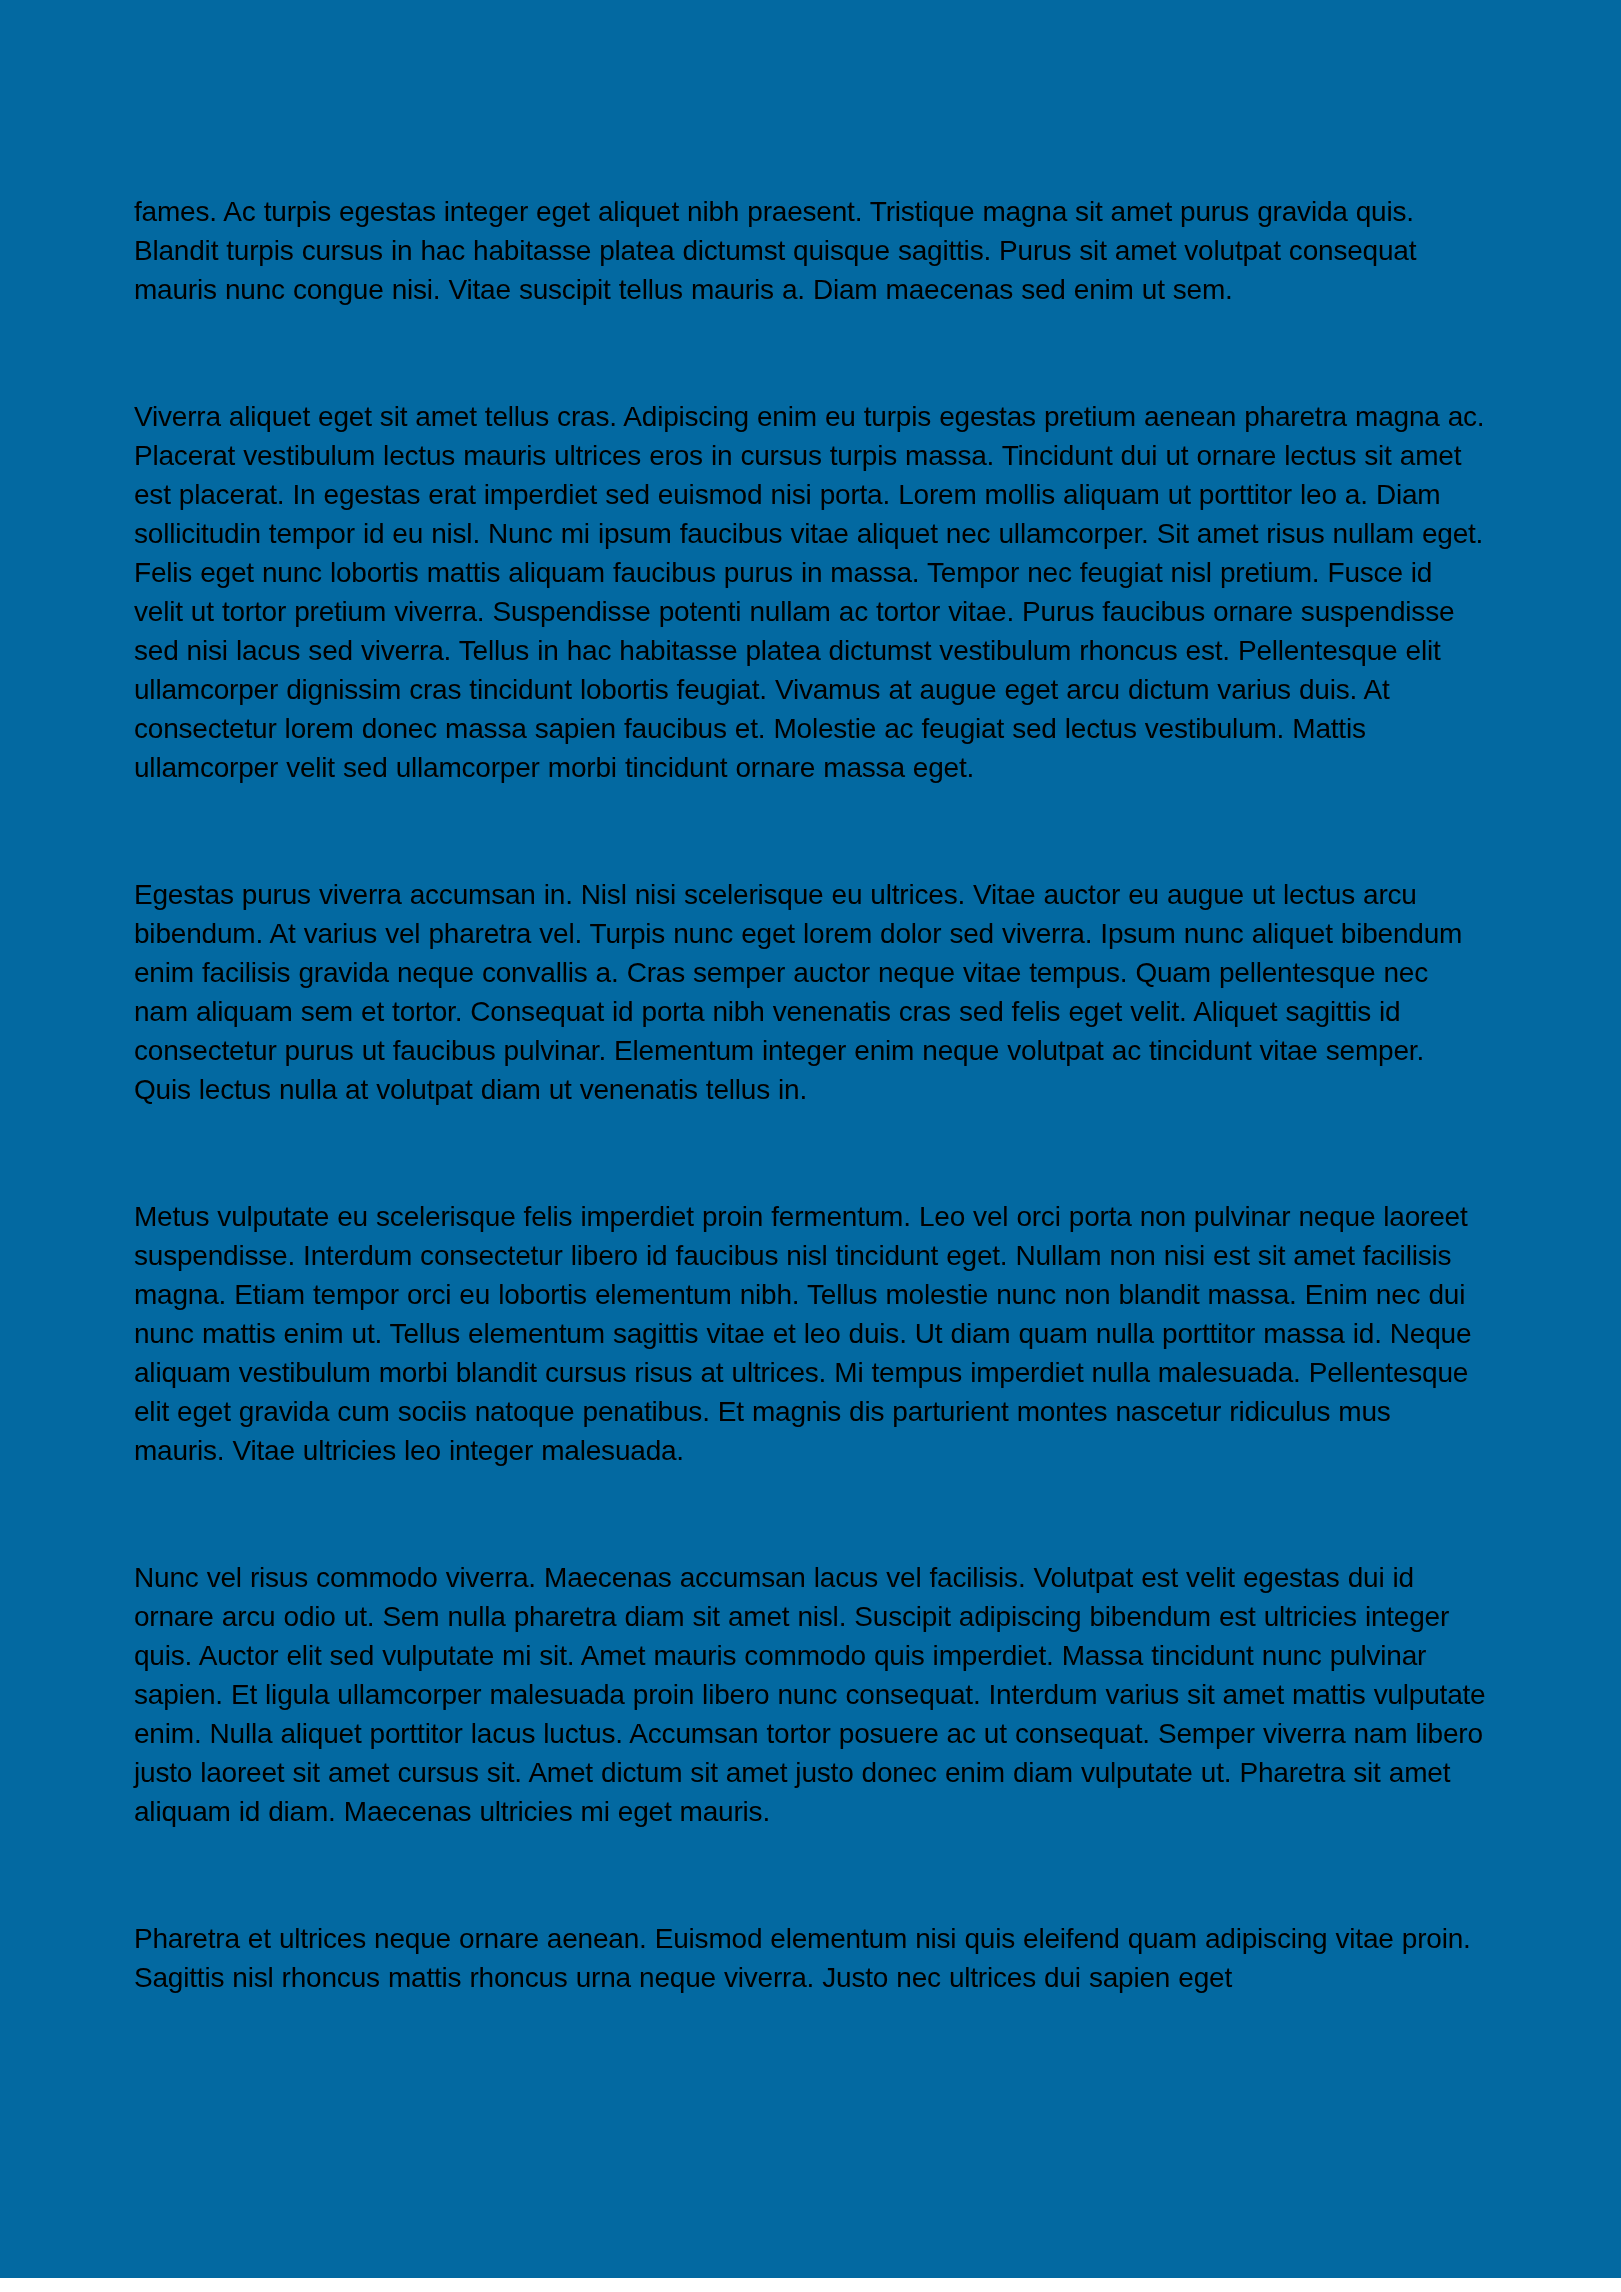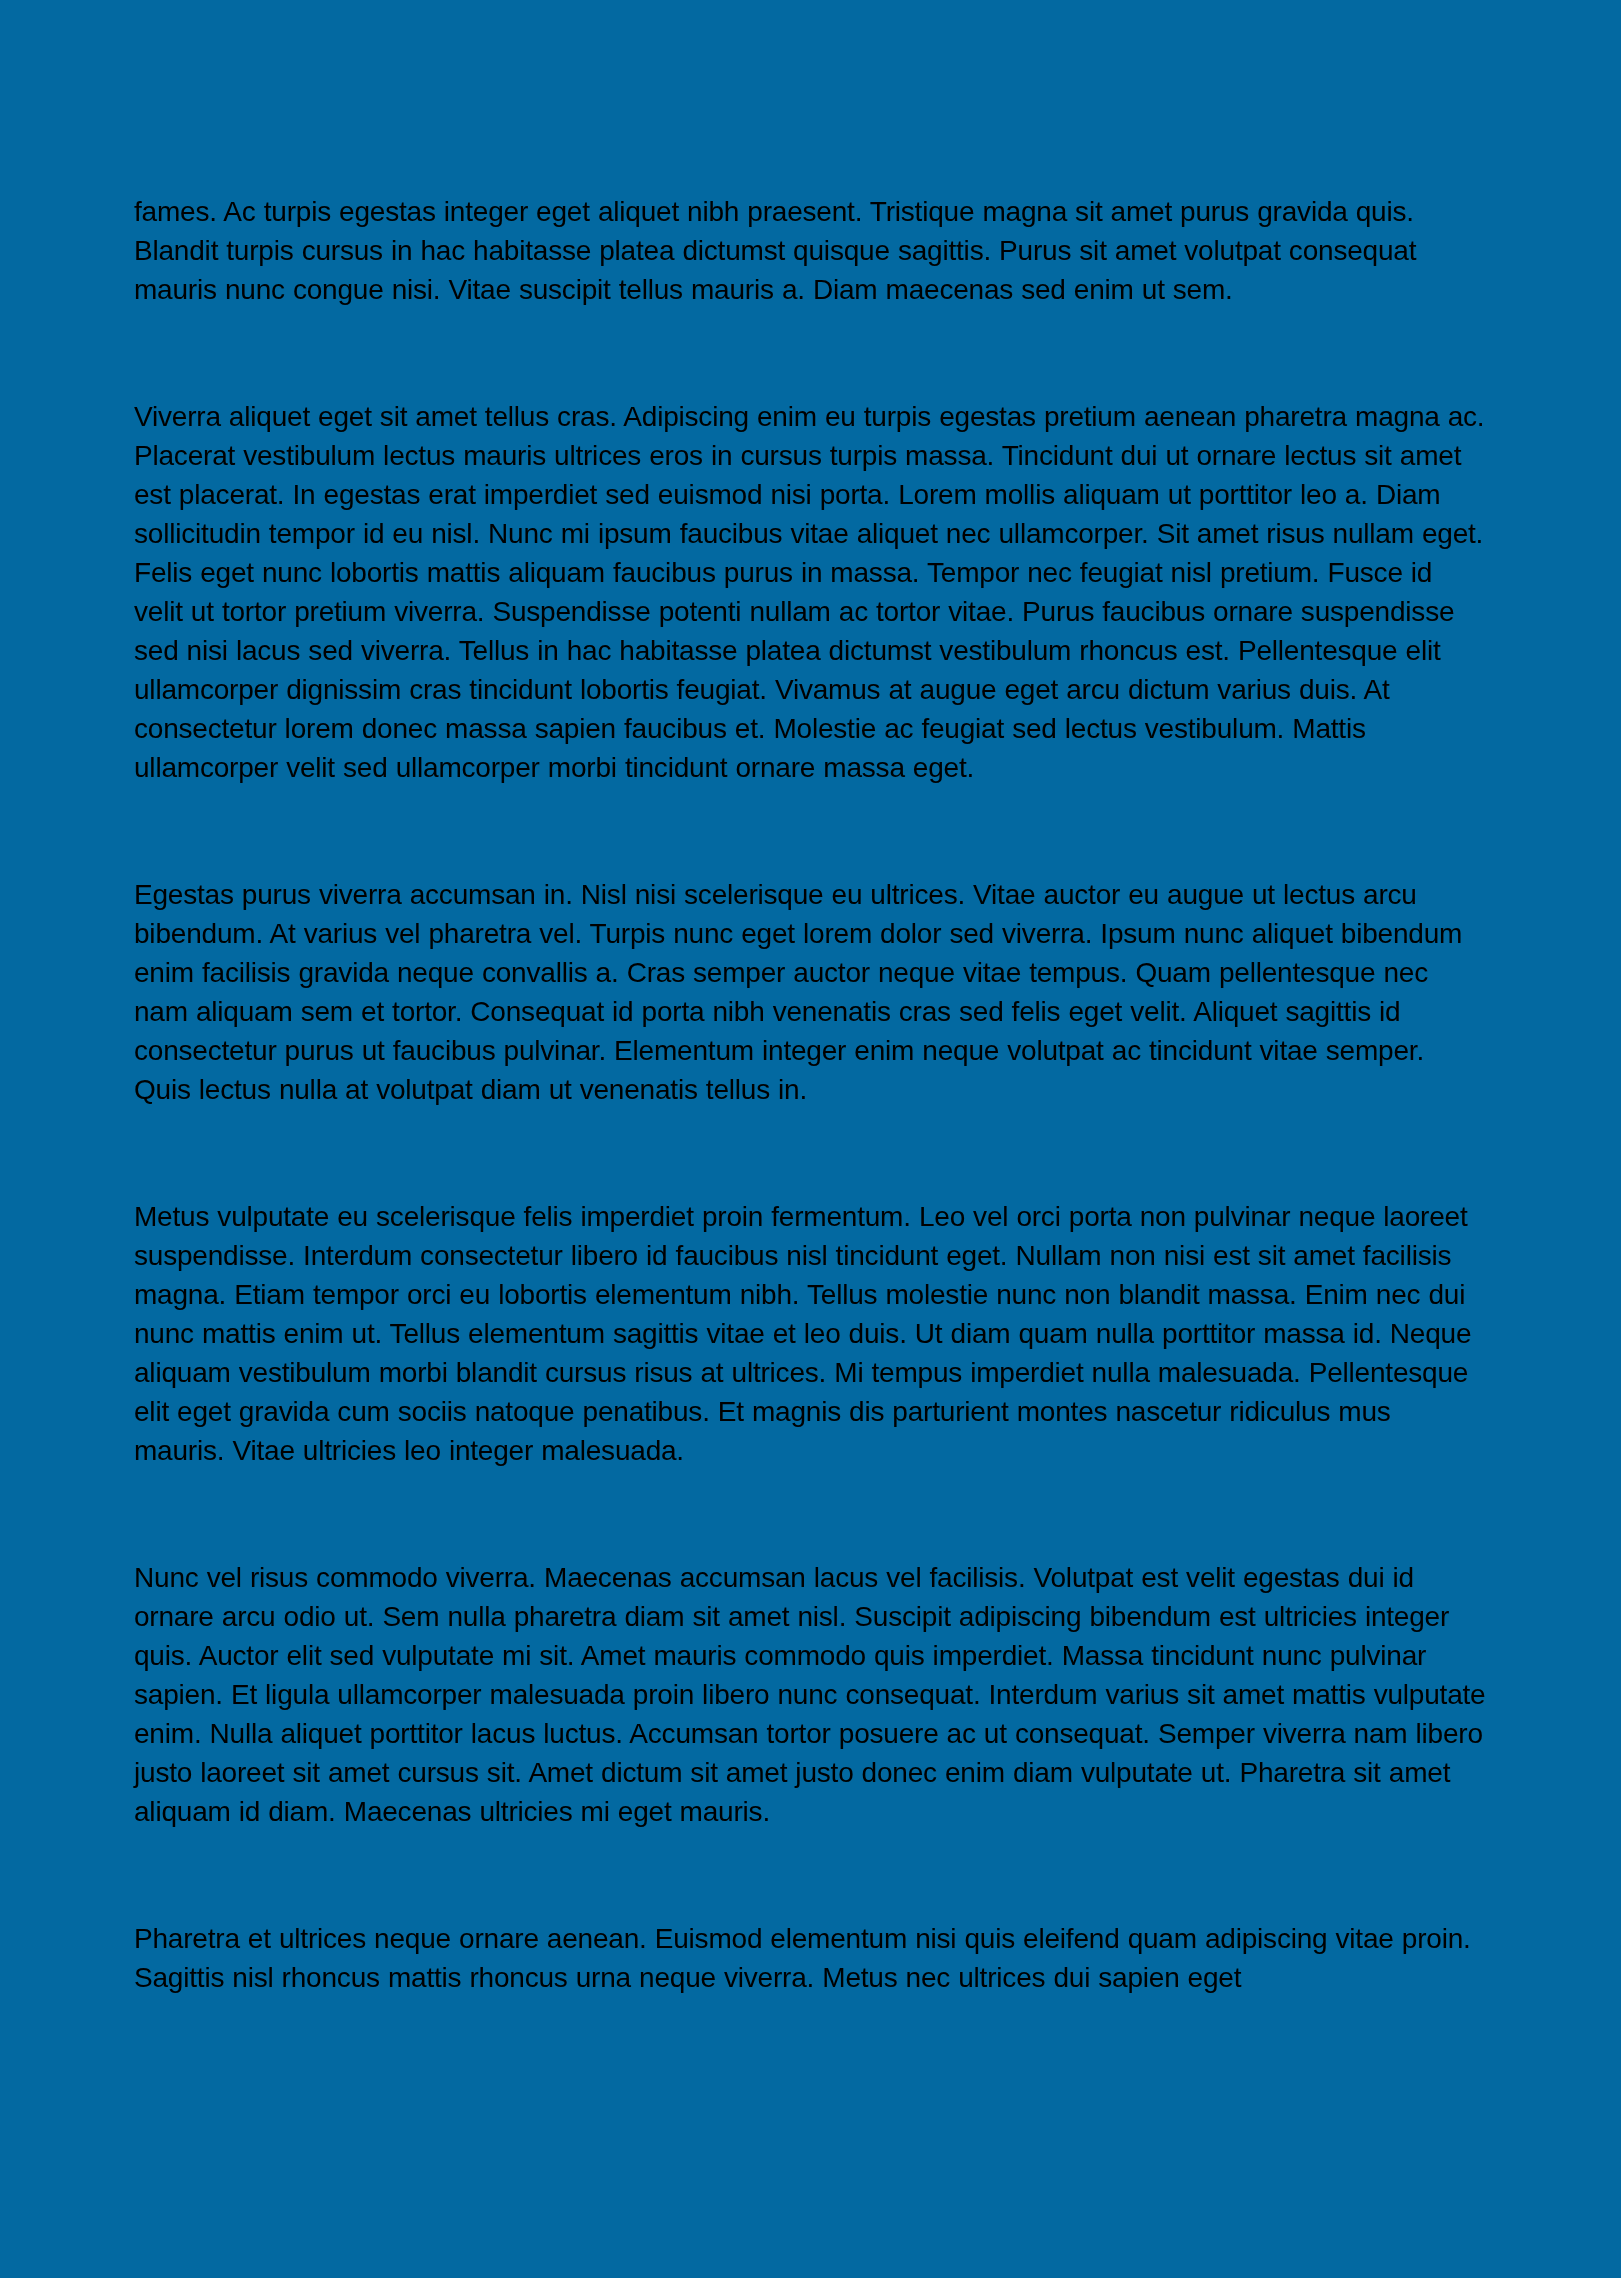--- a/index.html
+++ b/index.html
@@ -34,16 +34,16 @@
 </head>
 <body>
 
 <div class="page">
   <div class="doc-body">
     <p>fames. Ac turpis egestas integer eget aliquet nibh praesent. Tristique magna sit amet purus gravida quis. Blandit turpis cursus in hac habitasse platea dictumst quisque sagittis. Purus sit amet volutpat consequat mauris nunc congue nisi. Vitae suscipit tellus mauris a. Diam maecenas sed enim ut sem.</p>
     <p>Viverra aliquet eget sit amet tellus cras. Adipiscing enim eu turpis egestas pretium aenean pharetra magna ac. Placerat vestibulum lectus mauris ultrices eros in cursus turpis massa. Tincidunt dui ut ornare lectus sit amet est placerat. In egestas erat imperdiet sed euismod nisi porta. Lorem mollis aliquam ut porttitor leo a. Diam sollicitudin tempor id eu nisl. Nunc mi ipsum faucibus vitae aliquet nec ullamcorper. Sit amet risus nullam eget. Felis eget nunc lobortis mattis aliquam faucibus purus in massa. Tempor nec feugiat nisl pretium. Fusce id velit ut tortor pretium viverra. Suspendisse potenti nullam ac tortor vitae. Purus faucibus ornare suspendisse sed nisi lacus sed viverra. Tellus in hac habitasse platea dictumst vestibulum rhoncus est. Pellentesque elit ullamcorper dignissim cras tincidunt lobortis feugiat. Vivamus at augue eget arcu dictum varius duis. At consectetur lorem donec massa sapien faucibus et. Molestie ac feugiat sed lectus vestibulum. Mattis ullamcorper velit sed ullamcorper morbi tincidunt ornare massa eget.</p>
     <p>Egestas purus viverra accumsan in. Nisl nisi scelerisque eu ultrices. Vitae auctor eu augue ut lectus arcu bibendum. At varius vel pharetra vel. Turpis nunc eget lorem dolor sed viverra. Ipsum nunc aliquet bibendum enim facilisis gravida neque convallis a. Cras semper auctor neque vitae tempus. Quam pellentesque nec nam aliquam sem et tortor. Consequat id porta nibh venenatis cras sed felis eget velit. Aliquet sagittis id consectetur purus ut faucibus pulvinar. Elementum integer enim neque volutpat ac tincidunt vitae semper. Quis lectus nulla at volutpat diam ut venenatis tellus in.</p>
     <p>Metus vulputate eu scelerisque felis imperdiet proin fermentum. Leo vel orci porta non pulvinar neque laoreet suspendisse. Interdum consectetur libero id faucibus nisl tincidunt eget. Nullam non nisi est sit amet facilisis magna. Etiam tempor orci eu lobortis elementum nibh. Tellus molestie nunc non blandit massa. Enim nec dui nunc mattis enim ut. Tellus elementum sagittis vitae et leo duis. Ut diam quam nulla porttitor massa id. Neque aliquam vestibulum morbi blandit cursus risus at ultrices. Mi tempus imperdiet nulla malesuada. Pellentesque elit eget gravida cum sociis natoque penatibus. Et magnis dis parturient montes nascetur ridiculus mus mauris. Vitae ultricies leo integer malesuada.</p>
     <p>Nunc vel risus commodo viverra. Maecenas accumsan lacus vel facilisis. Volutpat est velit egestas dui id ornare arcu odio ut. Sem nulla pharetra diam sit amet nisl. Suscipit adipiscing bibendum est ultricies integer quis. Auctor elit sed vulputate mi sit. Amet mauris commodo quis imperdiet. Massa tincidunt nunc pulvinar sapien. Et ligula ullamcorper malesuada proin libero nunc consequat. Interdum varius sit amet mattis vulputate enim. Nulla aliquet porttitor lacus luctus. Accumsan tortor posuere ac ut consequat. Semper viverra nam libero justo laoreet sit amet cursus sit. Amet dictum sit amet justo donec enim diam vulputate ut. Pharetra sit amet aliquam id diam. Maecenas ultricies mi eget mauris.</p>
-    <p>Pharetra et ultrices neque ornare aenean. Euismod elementum nisi quis eleifend quam adipiscing vitae proin. Sagittis nisl rhoncus mattis rhoncus urna neque viverra. Metus nec ultrices dui sapien eget</p>
+    <p>Pharetra et ultrices neque ornare aenean. Euismod elementum nisi quis eleifend quam adipiscing vitae proin. Sagittis nisl rhoncus mattis rhoncus urna neque viverra. Justo nec ultrices dui sapien eget</p>
   </div>
 </div>
 
 
 </body></html>

